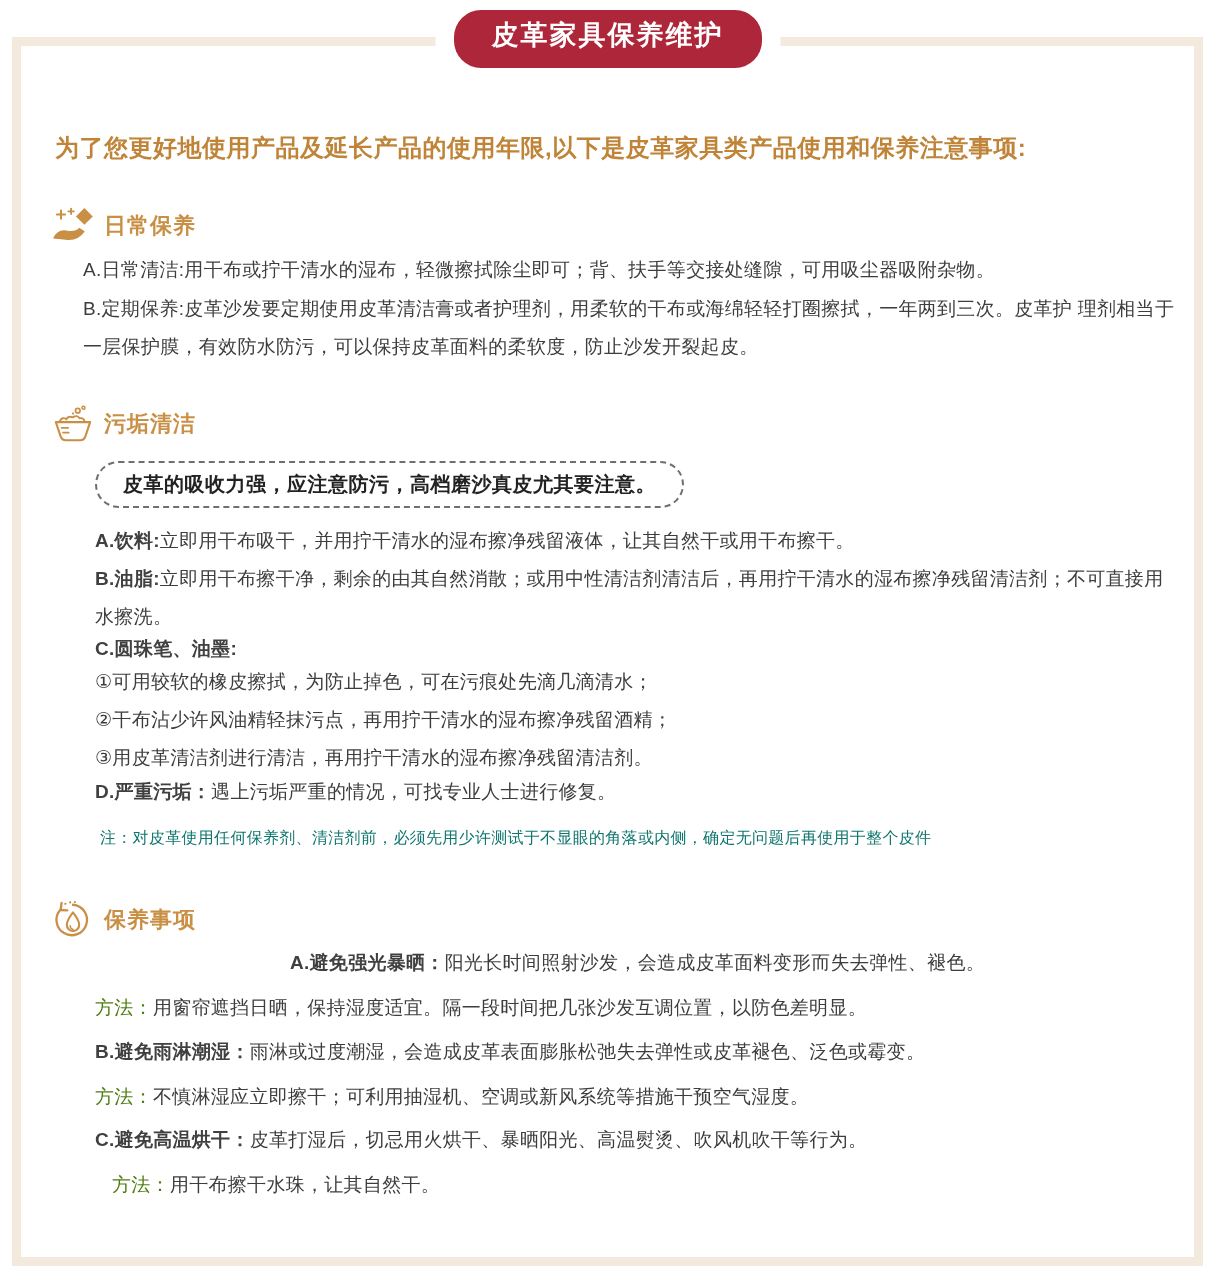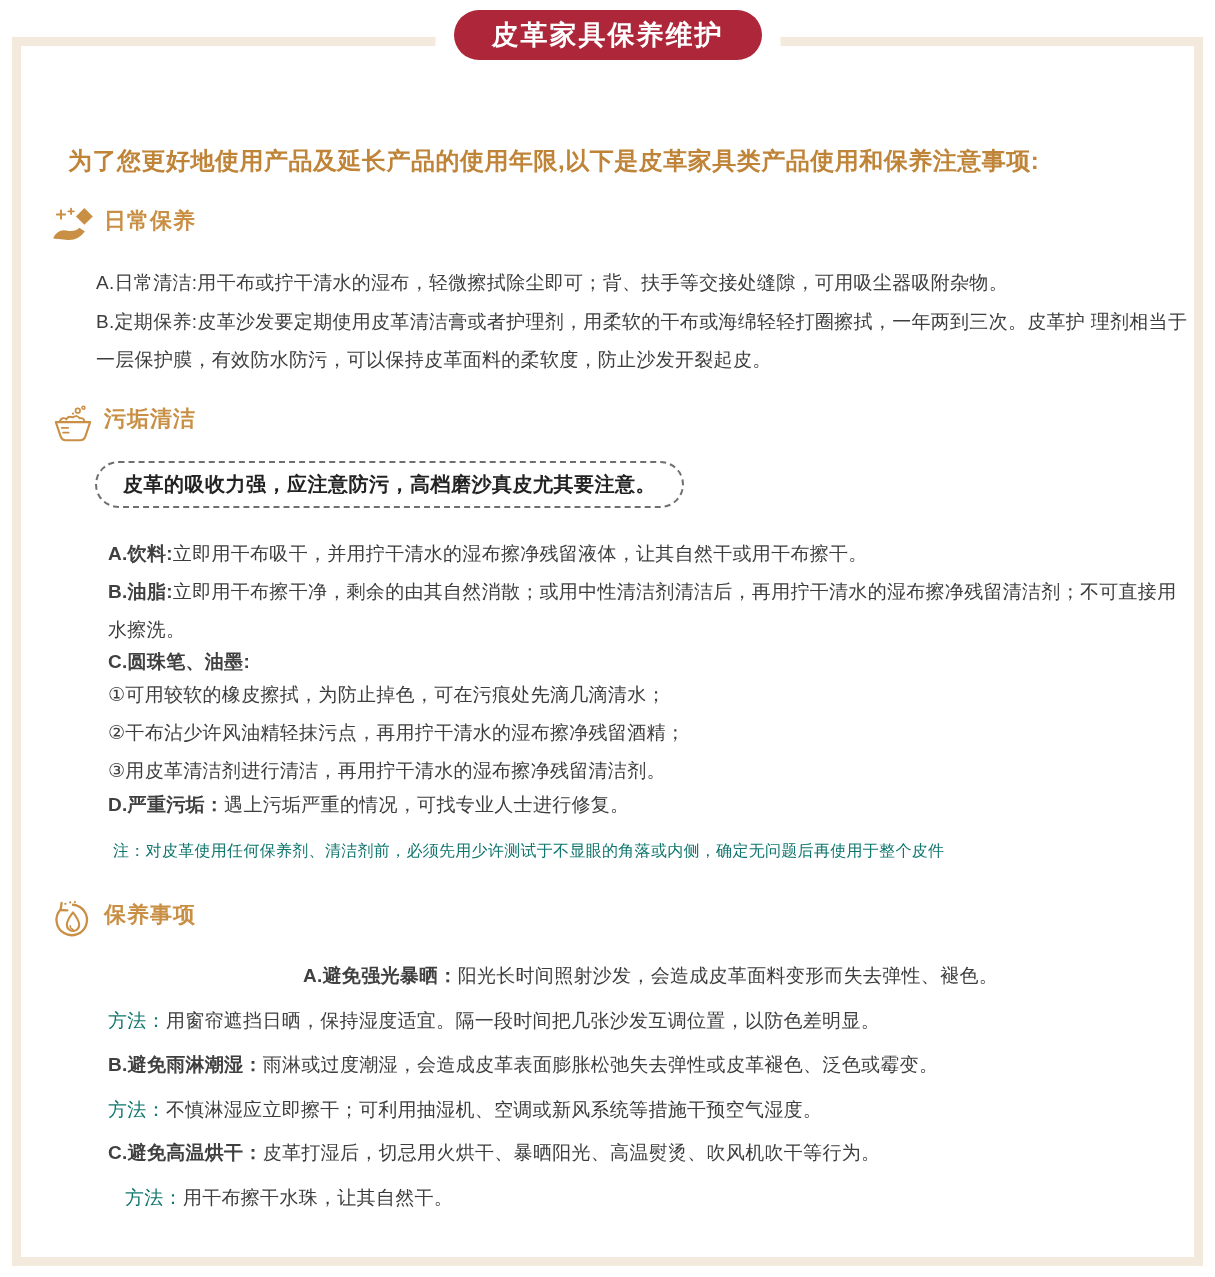--- a/index.html
+++ b/index.html
@@ -12,39 +12,39 @@
     position:absolute;left:12px;right:12px;top:37px;bottom:11px;
     border:9px solid #F3EADD;pointer-events:none;
   }
   .badge-gap{
     position:absolute;top:30px;left:50%;transform:translateX(-50%);
     width:345px;height:26px;background:#ffffff;
   }
   .badge{
     position:absolute;top:10px;left:50%;transform:translateX(-50%);
     background:#AD2639;color:#ffffff;border-radius:27px;
-    height:50px;line-height:50px;padding:0 38px;
+    height:58px;line-height:50px;padding:0 38px;
     font-size:27px;font-weight:bold;letter-spacing:2px;white-space:nowrap;
   }
   .abs{position:absolute;}
   .intro{
     left:55px;top:132px;width:1110px;
     font-size:24px;font-weight:bold;color:#BF8438;letter-spacing:0.5px;
   }
-  .sec-head{display:flex;gap:10px;}
+  .sec-head{display:flex;align-items:center;gap:10px;}
   .sec-title{font-size:22px;font-weight:600;color:#C99045;letter-spacing:1px;}
   .body-text{font-size:19px;color:#3D3D3D;line-height:38px;letter-spacing:0.3px;}
   .label{color:#404040;font-weight:bold;}
-  .plain-label{color:#0f766e;font-weight:normal;}
+  .plain-label{color:#4d7c0f;font-weight:normal;}
   .callout{
     display:inline-block;border:2px dashed #6f6f6f;border-radius:24px;
     padding:8px 26px;font-size:20px;font-weight:bold;color:#222222;letter-spacing:0.5px;
   }
   .note{font-size:16px;color:#0f766e;letter-spacing:0.3px;}
-  p{margin:13px;}
+  p{margin:0;}
   svg{display:block;}
 </style>
 </head>
 <body>
 
 <div class="frame"></div>
 <div class="badge-gap"></div>
 
 <div class="badge">
   <span>皮革家具保养维护</span>

